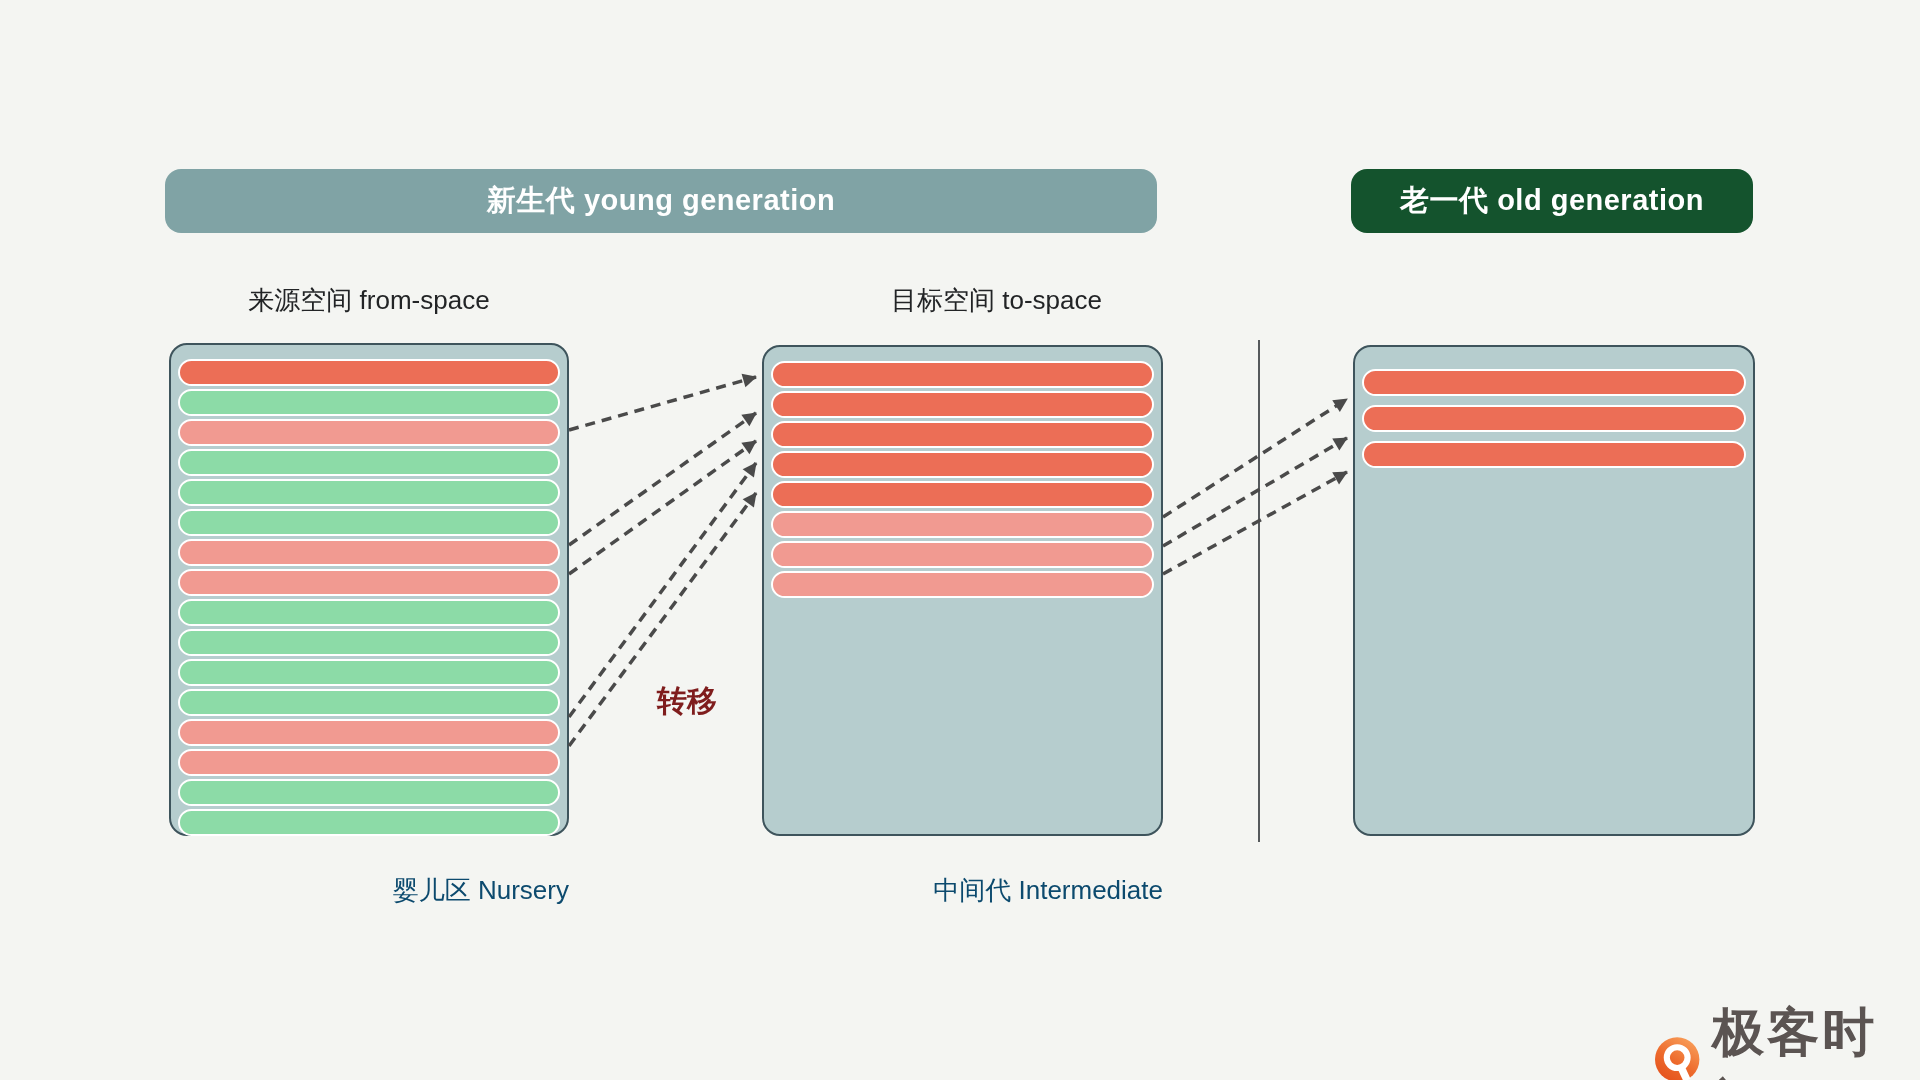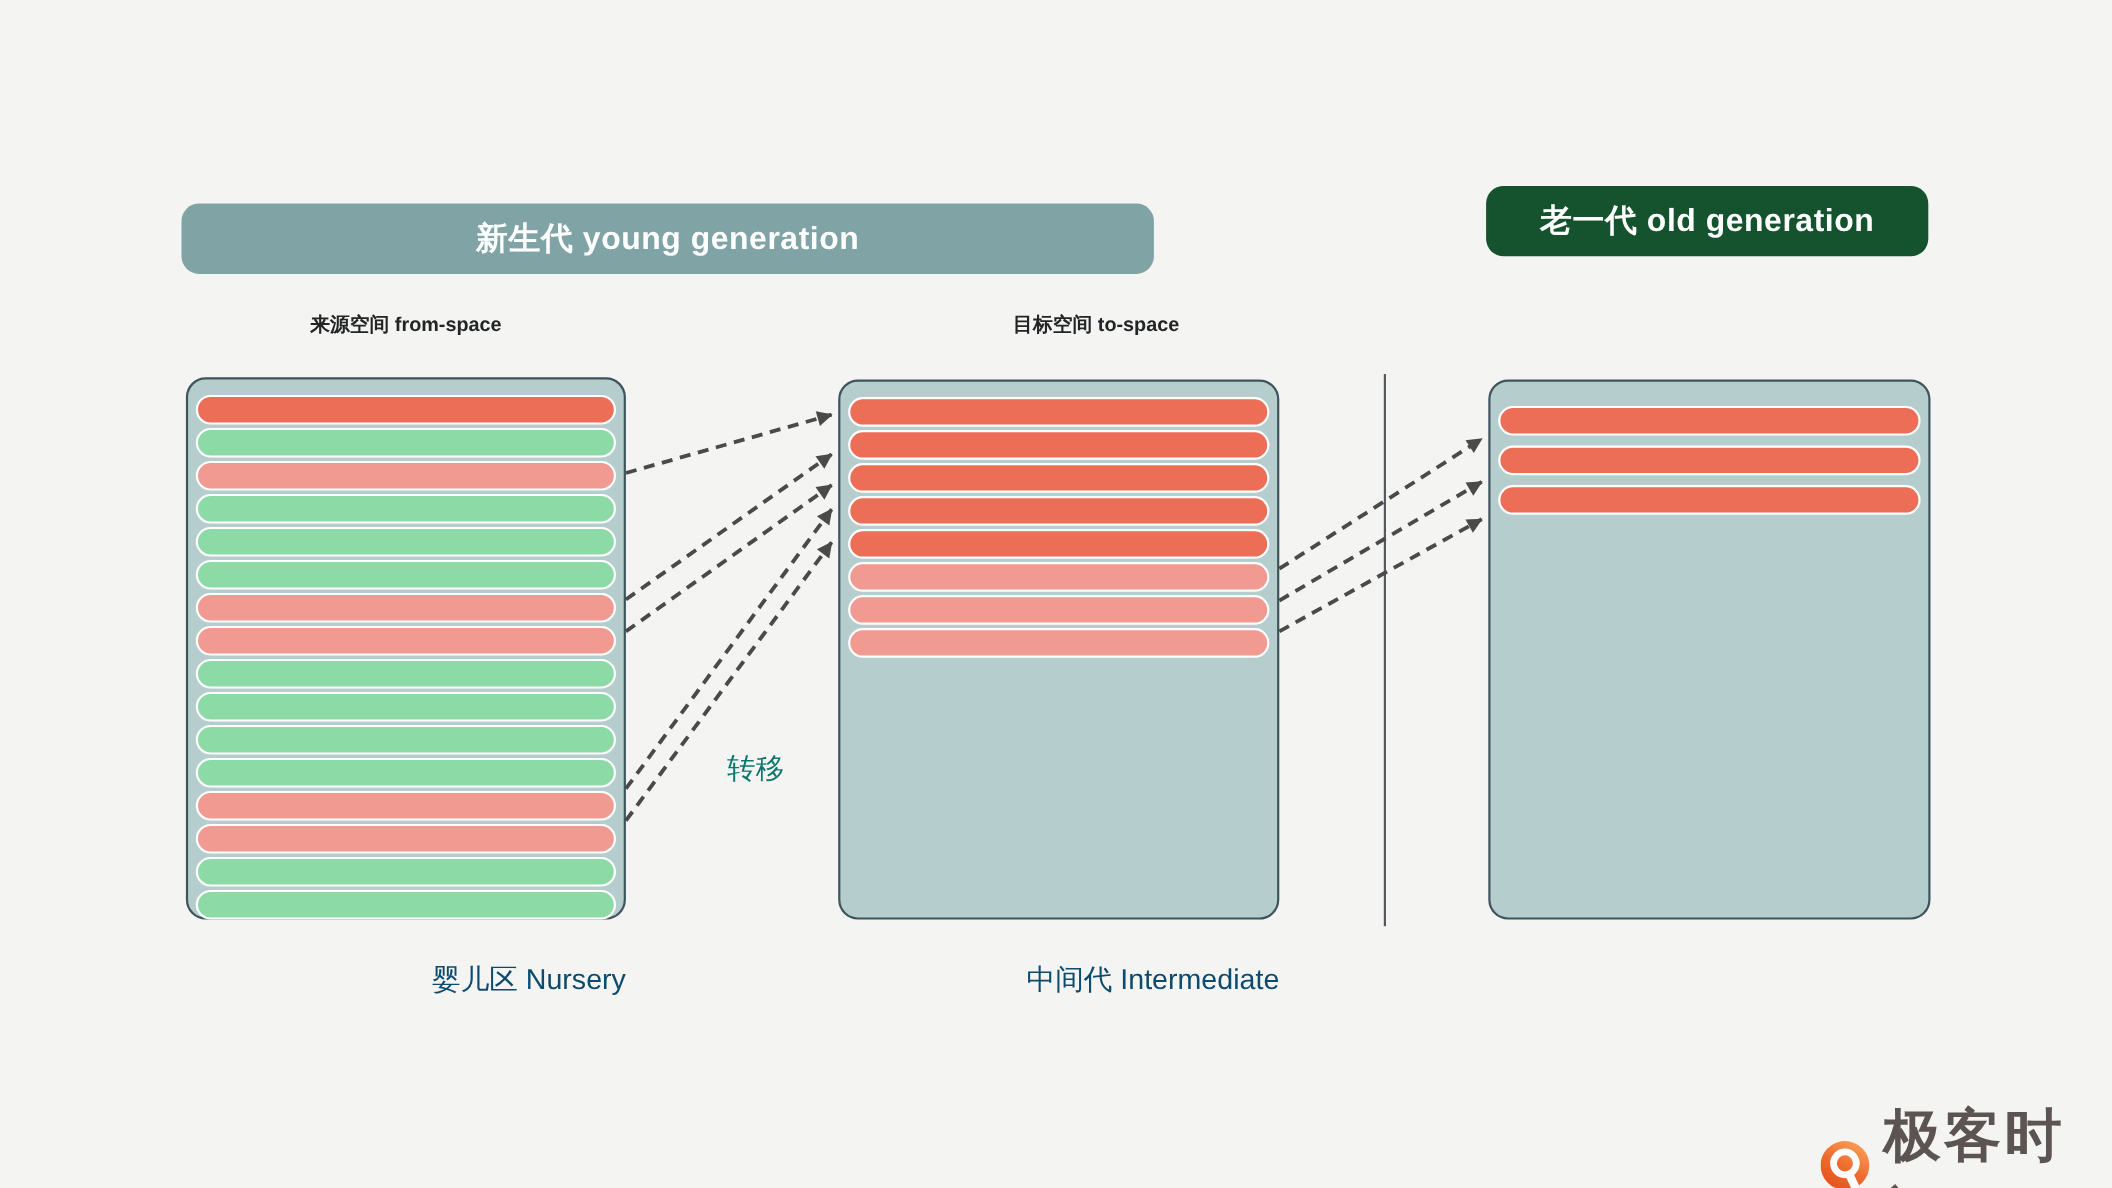--- a/index.html
+++ b/index.html
@@ -5,24 +5,24 @@
   html,body{margin:0;padding:0;}
   .canvas{
     position:relative;width:1920px;height:1080px;overflow:hidden;
     background:#F4F5F2;font-family:"Liberation Sans",sans-serif;
   }
   .pill{
     position:absolute;height:64px;border-radius:16px;background:#80A3A5;
     color:#FFFFFF;font-size:29px;font-weight:700;letter-spacing:0.5px;
     display:flex;align-items:center;justify-content:center;
   }
-  .pill-young{left:165px;top:169px;width:884px;margin-top:16px;}
+  .pill-young{left:165px;top:169px;width:992px;}
   .pill-old{left:1351px;top:169px;width:402px;}
   .space-label{
-    position:absolute;top:283px;font-size:18px;font-weight:700;color:#222426;
+    position:absolute;top:283px;font-size:26px;font-weight:400;color:#222426;
     text-align:center;
   }
   .space-label.from{left:169px;width:400px;}
   .space-label.to{left:796px;width:401px;}
   .membox{
     position:absolute;background:#B6CDCE;border:2px solid #3E545C;
     border-radius:18px;box-sizing:border-box;padding:14px 7px 0 7px;
   }
   .box-nursery{left:169px;top:343px;width:400px;height:493px;}
   .box-intermediate{left:762px;top:345px;width:401px;height:491px;}
@@ -33,21 +33,21 @@
   }
   .box-old .bar{margin-bottom:9px;}
   .bottom-label{
     position:absolute;top:873px;font-size:26px;font-weight:400;color:#0c4a6e;
     text-align:right;
   }
   .bottom-label.nursery{left:169px;width:400px;}
   .bottom-label.intermediate{left:762px;width:401px;}
   .transfer-label{
     position:absolute;left:622px;top:681px;width:130px;text-align:center;
-    font-size:26px;font-weight:400;color:#0f766e;
+    font-size:30px;font-weight:700;color:#7f1d1d;
   }
   .divider{
     position:absolute;left:1258px;top:340px;width:2px;height:502px;
     background:#55595C;
   }
   .arrow-layer{
     position:absolute;left:0;top:0;width:1920px;height:1080px;
     pointer-events:none;
   }
   .logo{

